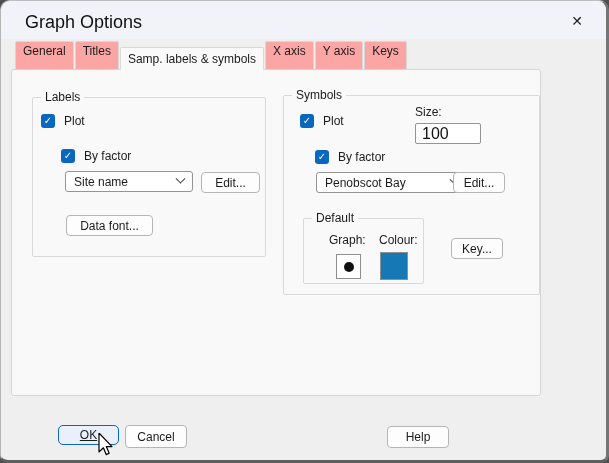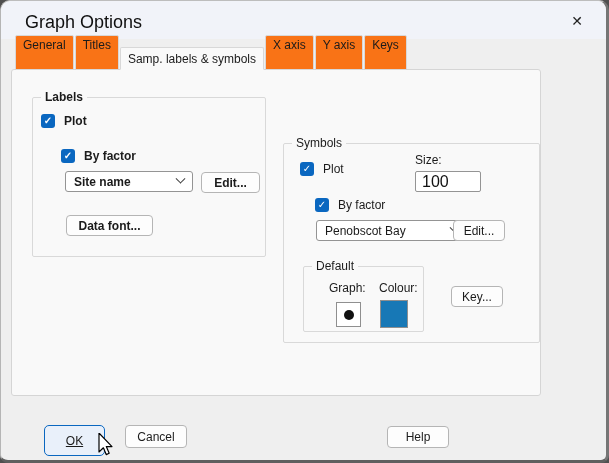--- a/index.html
+++ b/index.html
@@ -5,21 +5,21 @@
   html,body{margin:0;padding:0;background:#4f4f4f;font-family:"Liberation Sans",sans-serif;font-size:12px;color:#1b1b1b;}
   *{box-sizing:border-box;white-space:nowrap;}
   .dialog{position:relative;width:609px;height:463px;background:#efefef;
     border-top:1px solid #bdbdbd;border-left:1px solid #b5b5b5;
     border-right:3px solid #757575;border-bottom:3px solid #5f5f5f;
     border-radius:10px 10px 8px 8px;overflow:hidden;}
   .titlebar{position:absolute;left:0;top:0;width:100%;height:38px;background:#f1f3f9;border-radius:9px 9px 0 0;}
   .title{position:absolute;left:24px;top:11px;font-size:18px;color:#101010;}
   .close-btn{position:absolute;right:18px;top:9px;width:22px;height:22px;text-align:center;line-height:22px;font-size:14px;color:#222;cursor:default;}
   .tabstrip{position:absolute;left:14px;top:46px;height:23px;display:flex;align-items:flex-end;z-index:3;}
-  .tab{height:35px;padding:2px 7px 0 7px;background:#f97316;border:1px solid #d8d8d8;border-radius:2px 2px 0 0;margin-right:1px;color:#1b1b1b;}
+  .tab{height:29px;padding:2px 7px 0 7px;background:#fca5a5;border:1px solid #d8d8d8;border-radius:2px 2px 0 0;margin-right:1px;color:#1b1b1b;}
   .tab.active{height:23px;padding-top:4px;background:#f9f9f9;border-bottom:1px solid #f9f9f9;z-index:4;}
   .panel{position:absolute;left:10px;top:68px;width:530px;height:327px;background:#f9f9f9;border:1px solid #d5d5d5;border-radius:3px;z-index:1;}
   .groupbox{position:absolute;border:1px solid #d9d9d9;border-radius:2px;}
   .group-title{position:absolute;top:-8px;left:8px;background:#f9f9f9;padding:0 4px;}
   .check-row{position:absolute;display:flex;align-items:center;gap:9px;}
   .checkbox{width:14px;height:14px;border-radius:3px;color:#fff;font-size:10px;line-height:14px;text-align:center;}
   .combo{position:absolute;height:21px;background:#fff;border:1px solid #949494;border-radius:3px;display:flex;align-items:center;justify-content:space-between;padding:0 8px;}
   .chevron{width:7px;height:7px;border-right:1.4px solid #3c3c3c;border-bottom:1.4px solid #3c3c3c;transform:rotate(45deg) translate(-2px,-2px);}
   .btn{position:absolute;background:#fdfdfd;border:1px solid #b5b5b5;border-radius:4px;text-align:center;display:flex;align-items:center;justify-content:center;color:#1b1b1b;}
   .btn.small{height:21px;}
@@ -44,21 +44,21 @@
     <div class="tab">General</div>
     <div class="tab">Titles</div>
     <div class="tab active">Samp. labels &amp; symbols</div>
     <div class="tab">X axis</div>
     <div class="tab">Y axis</div>
     <div class="tab">Keys</div>
   </div>
 
   <div class="panel">
 
-    <div class="groupbox" style="left:20px;top:27px;width:234px;height:160px;font-weight:bold;">
+    <div class="groupbox" style="left:20px;top:27px;width:234px;height:160px;">
       <div class="group-title">Labels</div>
 
       <div class="check-row" style="left:8px;top:16px;">
         <div class="checkbox" style="background-color: rgb(10, 103, 192);">✓</div>
         <span>Plot</span>
       </div>
 
       <div class="check-row" style="left:28px;top:51px;">
         <div class="checkbox" style="background-color: rgb(10, 103, 192);">✓</div>
         <span>By factor</span>
@@ -67,21 +67,21 @@
       <div class="combo" style="left:32px;top:73px;width:128px;">
         <span>Site name</span>
         <span class="chevron"></span>
       </div>
 
       <div class="btn small" style="left:168px;top:74px;width:59px;">Edit...</div>
 
       <div class="btn small" style="left:33px;top:117px;width:87px;">Data font...</div>
     </div>
 
-    <div class="groupbox" style="left:271px;top:25px;width:257px;height:200px;margin-top:48px;">
+    <div class="groupbox" style="left:271px;top:25px;width:257px;height:200px;">
       <div class="group-title">Symbols</div>
 
       <div class="check-row" style="left:16px;top:18px;">
         <div class="checkbox" style="background-color: rgb(10, 103, 192);">✓</div>
         <span>Plot</span>
       </div>
 
       <div class="label" style="left:131px;top:9px;">Size:</div>
       <input class="textinput" style="left: 131px; top: 27px;" value="100">
 
@@ -104,21 +104,21 @@
         <div class="swatch-frame" style="left:32px;top:35px;width:25px;height:25px;">
           <div class="dot" style="background-color: rgb(17, 17, 17);"></div>
         </div>
         <div class="swatch-frame" style="left: 76px; top: 33px; width: 28px; height: 28px; background-color: rgb(23, 120, 182);"></div>
       </div>
 
       <div class="btn small" style="left:167px;top:142px;width:52px;">Key...</div>
     </div>
   </div>
 
-  <div class="btn ok-btn" style="left: 43px; top: 424px; width: 61px; height: 31px; border-color: rgb(10, 103, 192); text-decoration: underline;">OK</div>
+  <div class="btn ok-btn" style="left: 57px; top: 424px; width: 61px; height: 20px; border-color: rgb(10, 103, 192); text-decoration: underline;">OK</div>
   <div class="btn" style="left:124px;top:424px;width:62px;height:23px;">Cancel</div>
   <div class="btn" style="left:386px;top:425px;width:62px;height:22px;">Help</div>
 
   <svg class="cursor" style="left:97px;top:432px;" width="18" height="26" viewBox="0 0 18 26">
     <polygon points="1,0 1,19 5.4,14.8 8.2,21.6 11.2,20.3 8.3,13.6 14,13.6" fill="#ffffff" stroke="#000000" stroke-width="1.2" stroke-linejoin="round"></polygon>
   </svg>
 
 </div>
 
 </body></html>

